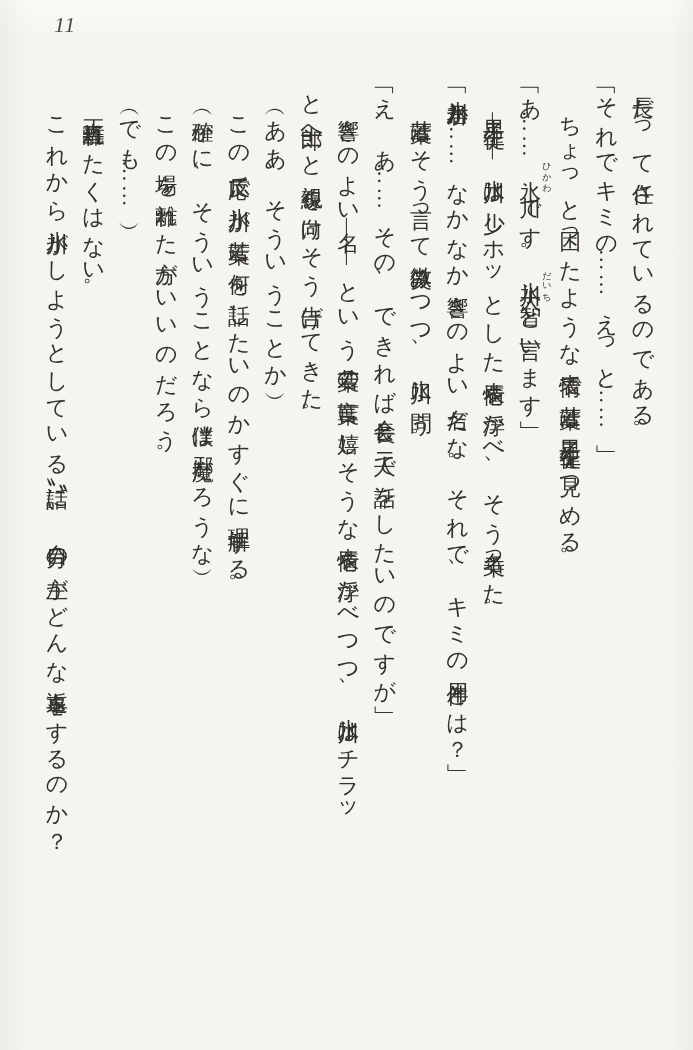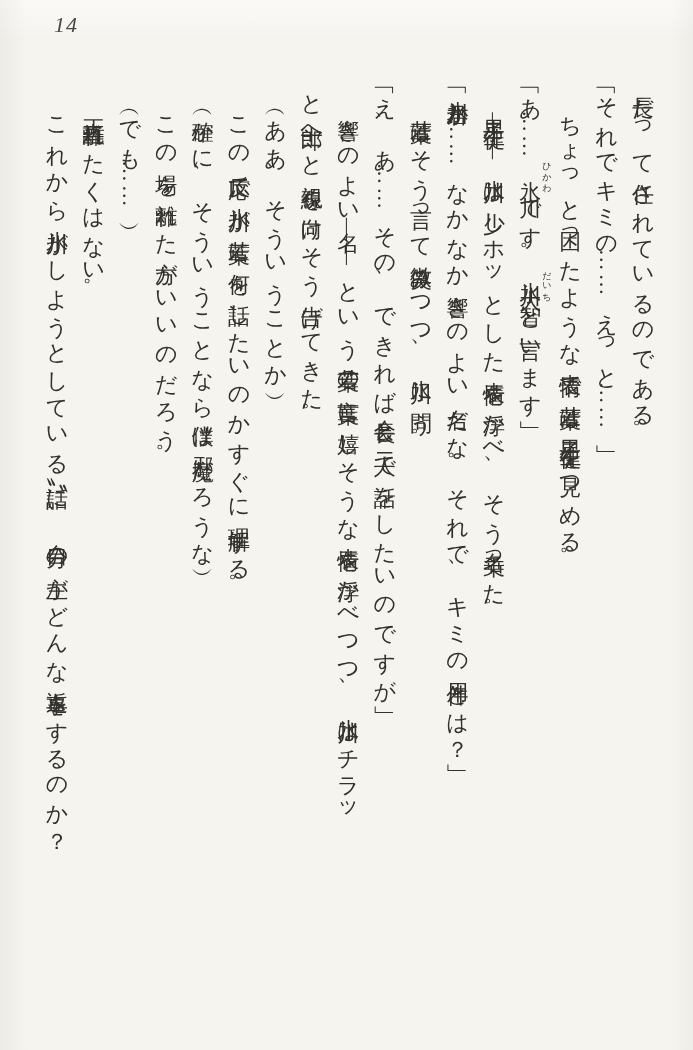--- a/index.html
+++ b/index.html
@@ -59,21 +59,21 @@
     font-size: 9px;
     letter-spacing: 0.5px;
     color: var(--ink, #33312d);
     font-family: "Liberation Serif", "DejaVu Serif", serif;
   }
 </style>
 </head>
 <body style="--bg: #f6f4ef; --ink: #33312d;">
 
 <div class="page">
-  <div class="page-number">14</div>
+  <div class="page-number">11</div>
 
   <div class="text-body">
       <p class="line">長だって任されているのである。</p>
       <p class="line">「それでキミの……えっと……」</p>
       <p class="line indent">ちょっと困ったような表情で若葉は男子生徒を見つめる。</p>
       <p class="line">「あ……<ruby>氷川<rt>ひかわ</rt></ruby>です。氷川<ruby>大智<rt>だいち</rt></ruby>と言います」</p>
       <p class="line indent">男子生徒――氷川は少しホッとした表情を浮かべ、そう名乗った。</p>
       <p class="line">「氷川君か……なかなか響きのよい名だな。それで、キミの用件とは？」</p>
       <p class="line indent">若葉はそう言って微笑みつつ、氷川に問う。</p>
       <p class="line">「え、あ……その、できれば会長と二人で話をしたいのですが」</p>

